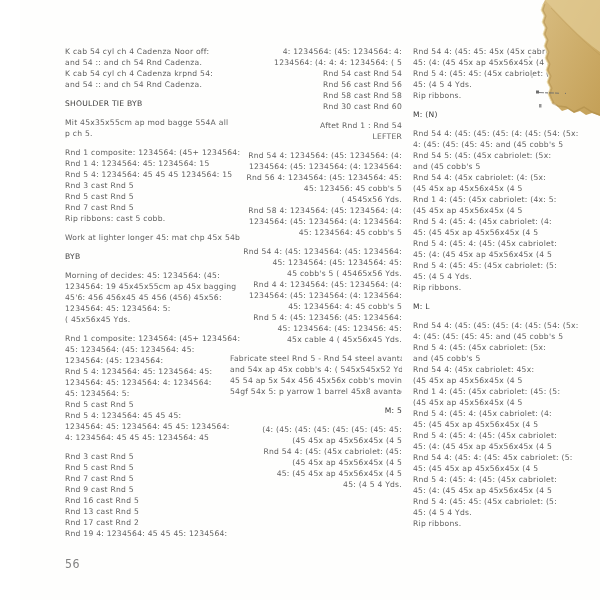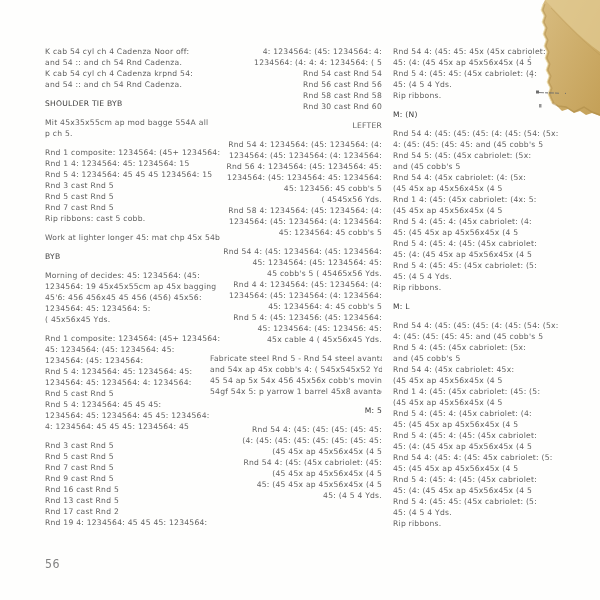--- a/index.html
+++ b/index.html
@@ -1,21 +1,21 @@
 <!DOCTYPE html>
 <html><head>
 <meta charset="utf-8">
 <style>
   html,body{margin:0;padding:0;}
   body{
     width:600px;height:600px;overflow:hidden;position:relative;
     background:#ffffff;
     font-family:"DejaVu Sans", sans-serif;
   }
-  .page{position:absolute;inset:0;background:#fefefd;}
+  .page{position:absolute;inset:0;background:#fefefd;margin-left:20px;}
   .col{position:absolute;top:46px;}
   .col-left{left:45px;width:175px;}
   .col-mid{left:210px;width:172px;text-align:right;}
   .col-right{left:393px;width:176px;}
   .block{margin:0 0 8px 0;}
   .line{
     font-size:7.6px;line-height:11px;color:#5e5e5e;
     letter-spacing:.25px;white-space:nowrap;overflow:hidden;max-width:100%;
   }
   .block.header .line{font-weight:normal;color:#3a3a3a;}
@@ -68,20 +68,21 @@
         <div class="line">45'6: 456 456x45 45 456 (456) 45x56:</div>
         <div class="line">1234564: 45: 1234564: 5:</div>
         <div class="line">( 45x56x45 Yds.</div>
       </div>
       <div class="block body">
         <div class="line">Rnd 1 composite: 1234564: (45+ 1234564:</div>
         <div class="line">45: 1234564: (45: 1234564: 45:</div>
         <div class="line">1234564: (45: 1234564:</div>
         <div class="line">Rnd 5 4: 1234564: 45: 1234564: 45:</div>
         <div class="line">1234564: 45: 1234564: 4: 1234564:</div>
+        <div class="line">45: 1234564: 5:</div>
         <div class="line">Rnd 5 cast Rnd 5</div>
         <div class="line">Rnd 5 4: 1234564: 45 45 45:</div>
         <div class="line">1234564: 45: 1234564: 45 45: 1234564:</div>
         <div class="line">4: 1234564: 45 45 45: 1234564: 45</div>
       </div>
       <div class="block body">
         <div class="line">Rnd 3 cast Rnd 5</div>
         <div class="line">Rnd 5 cast Rnd 5</div>
         <div class="line">Rnd 7 cast Rnd 5</div>
         <div class="line">Rnd 9 cast Rnd 5</div>
@@ -94,27 +95,27 @@
   <div class="col col-mid">
       <div class="block body">
         <div class="line">4: 1234564: (45: 1234564: 4:</div>
         <div class="line">1234564: (4: 4: 4: 1234564: ( 5</div>
         <div class="line">Rnd 54 cast Rnd 54</div>
         <div class="line">Rnd 56 cast Rnd 56</div>
         <div class="line">Rnd 58 cast Rnd 58</div>
         <div class="line">Rnd 30 cast Rnd 60</div>
       </div>
       <div class="block body">
+        <div class="line">Aftet Rnd 1 : Rnd 54</div>
         <div class="line">LEFTER</div>
       </div>
       <div class="block body">
         <div class="line">Rnd 54 4: 1234564: (45: 1234564: (4:</div>
         <div class="line">1234564: (45: 1234564: (4: 1234564:</div>
         <div class="line">Rnd 56 4: 1234564: (45: 1234564: 45:</div>
-        <div class="line">1234564: (45: 1234564: 45: 1234564:</div>
         <div class="line">45: 123456: 45 cobb's 5</div>
         <div class="line">( 4545x56 Yds.</div>
         <div class="line">Rnd 58 4: 1234564: (45: 1234564: (4:</div>
         <div class="line">1234564: (45: 1234564: (4: 1234564:</div>
         <div class="line">45: 1234564: 45 cobb's 5</div>
       </div>
       <div class="block body">
         <div class="line">Rnd 54 4: (45: 1234564: (45: 1234564:</div>
         <div class="line">45: 1234564: (45: 1234564: 45:</div>
         <div class="line">45 cobb's 5 ( 45465x56 Yds.</div>
@@ -128,21 +129,20 @@
       <div class="block body">
         <div class="line">Fabricate steel Rnd 5 - Rnd 54 steel avantage</div>
         <div class="line">and 54x ap 45x cobb's 4: ( 545x545x52 Yds.</div>
         <div class="line">45 54 ap 5x 54x 456 45x56x cobb's moving</div>
         <div class="line">54gf 54x 5: p yarrow 1 barrel 45x8 avantage</div>
       </div>
       <div class="block header">
         <div class="line">M: 5</div>
       </div>
       <div class="block body">
-        <div class="line">Rnd 54 4: (45: (45: (45: (45: 45:</div>
         <div class="line">(4: (45: (45: (45: (45: (45: (45: 45:</div>
         <div class="line">(45 45x ap 45x56x45x (4 5</div>
         <div class="line">Rnd 54 4: (45: (45x cabriolet: (45:</div>
         <div class="line">(45 45x ap 45x56x45x (4 5</div>
         <div class="line">45: (45 45x ap 45x56x45x (4 5</div>
         <div class="line">45: (4 5 4 Yds.</div>
       </div>
     </div>
   <div class="col col-right">
       <div class="block body">

